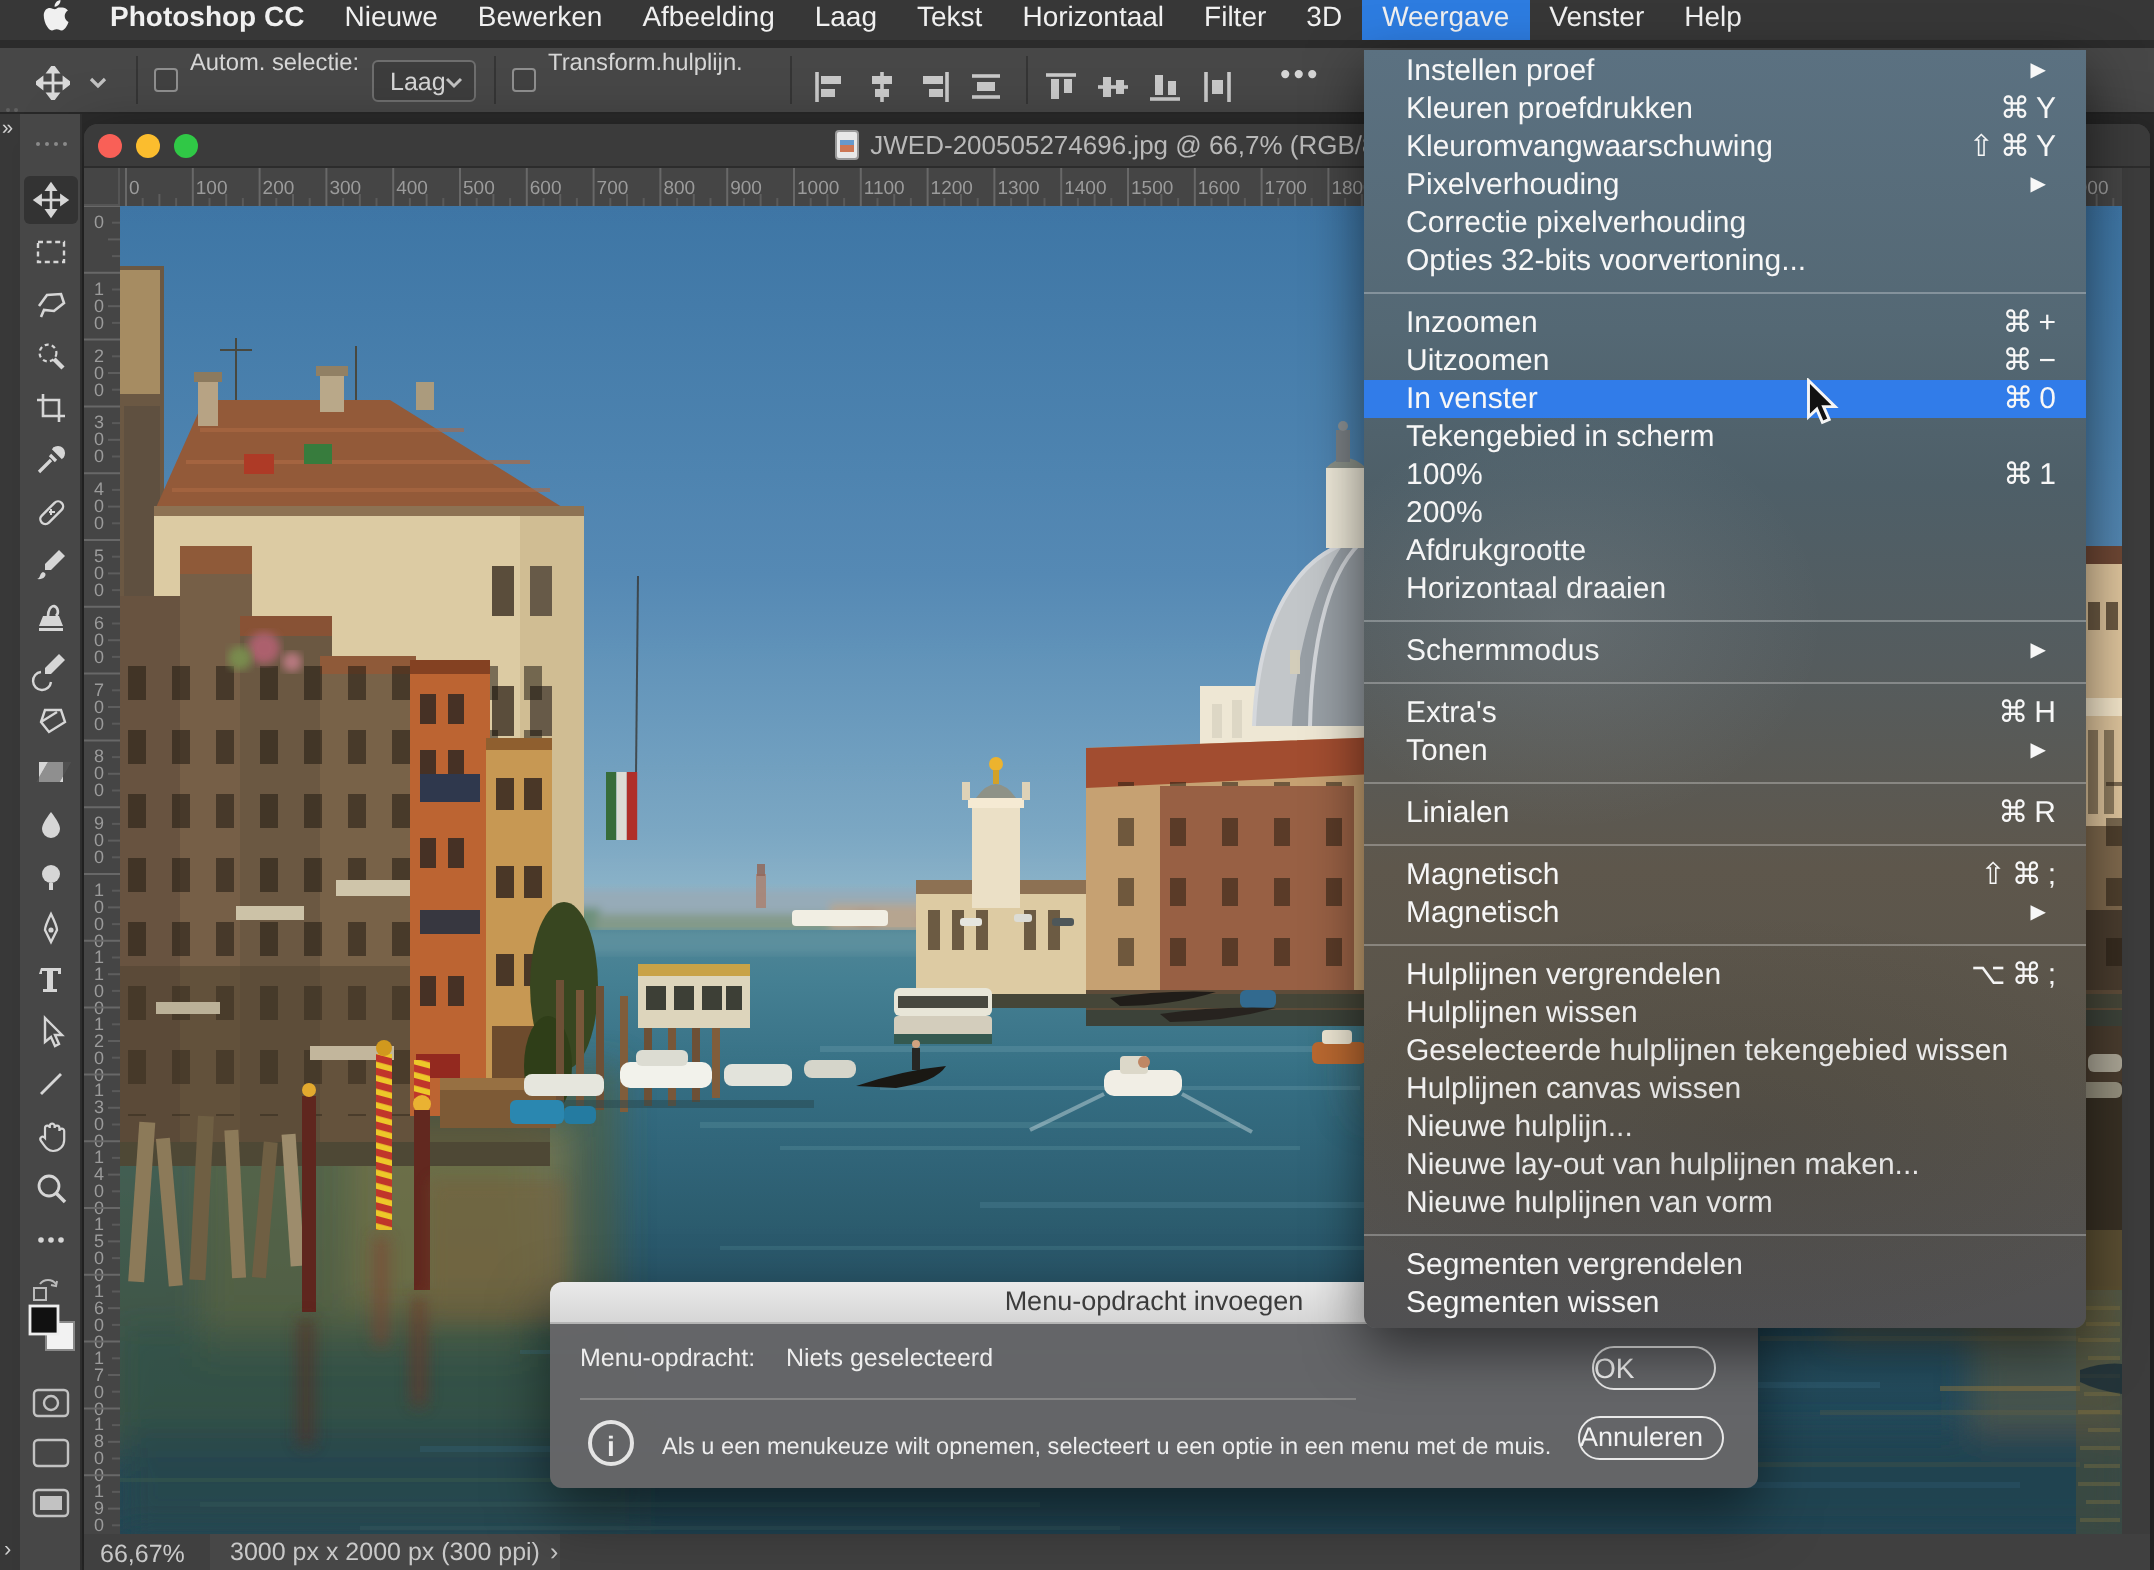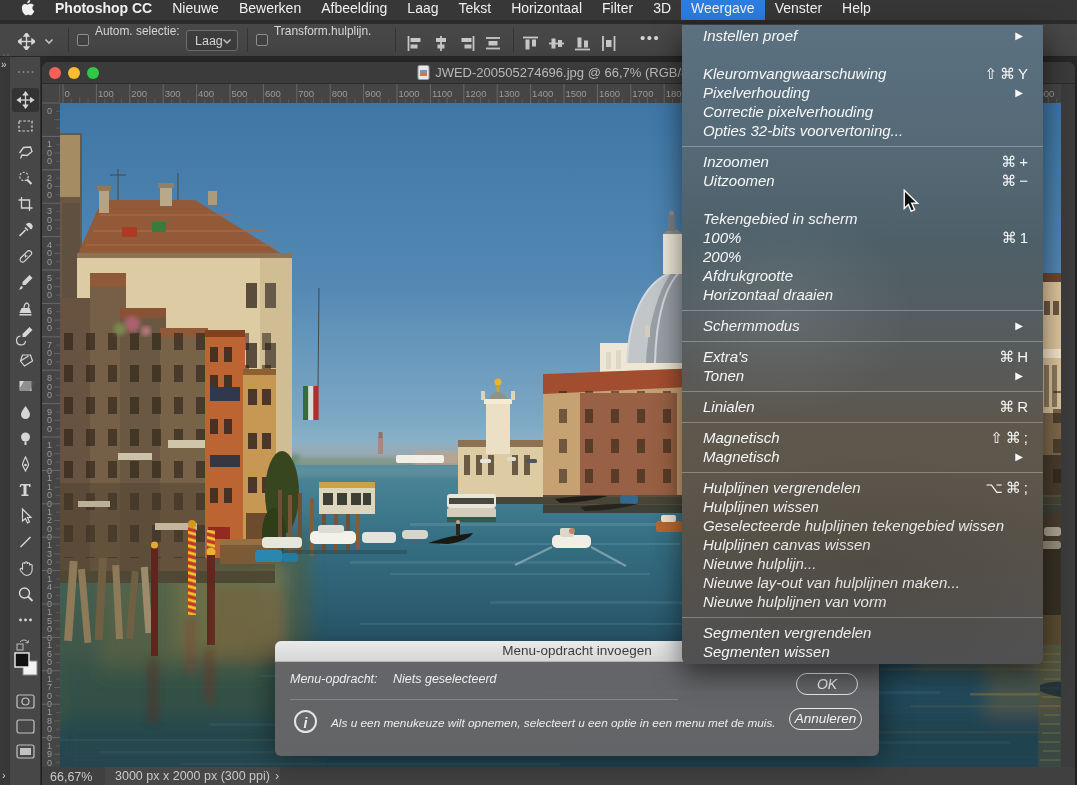--- a/index.html
+++ b/index.html
@@ -43,37 +43,37 @@
 #vsb { left:1019px; top:22px; width:14px; height:683px; background:#3c3c3c; }
 #statusbar { left:0; top:705px; width:1033px; height:18px; background:#404040;
   color:#c9c9c9; font-size:12.5px; }
 
 
 #menu { left:682px; top:25px; width:361px; height:639px; color:#f7f7f7;
   font-size:15px; border-radius:0 0 6px 6px; overflow:hidden;
   background:linear-gradient(#5b7181 0%, #546874 22%, #4e5f68 34%, #555c5e 48%, #5e574c 64%, #59544a 80%, #505052 100%);
   box-shadow:0 10px 28px rgba(0,0,0,.55); }
 .mrow { position:absolute; left:0; width:361px; height:19px; line-height:19px; }
-.mrow .lab { position:absolute; left:21px;font-style:italic; }
+.mrow .lab { position:absolute; left:21px; }
 .mrow .sc { position:absolute; right:15px; text-align:right; }
 .mrow .arr { position:absolute; right:20px; font-size:10px; }
 .msep { position:absolute; left:0; width:361px; height:1px; background:rgba(255,255,255,.28); }
 .hl { background:#317ce9; }
 
 
 #dlg { left:275px; top:641px; width:604px; height:103px; border-radius:6px;
   box-shadow:0 12px 30px rgba(0,0,0,.5); }
 #dlgtitle { position:absolute; left:0; top:0; width:604px; height:21px;
   background:linear-gradient(#eaeaea,#d6d6d6); border-radius:6px 6px 0 0;
   border-bottom:1px solid #b5b5b5; color:#3c3c3c; font-size:13.5px;
   text-align:center; line-height:20px; }
-#dlgbody { position:absolute; left:0; top:21px; width:604px; height:94px;
-  background:rgba(102,102,104,.97); border-radius:0 0 6px 6px; color:#ededed;font-style:italic; }
+#dlgbody { position:absolute; left:0; top:21px; width:604px; height:82px;
+  background:rgba(102,102,104,.97); border-radius:0 0 6px 6px; color:#ededed; }
 .pill { position:absolute; border:1.5px solid #e9e9e9; border-radius:12px;
-  color:#f2f2f2; text-align:center; font-size:14px; }
+  color:#f2f2f2; font-size:14px; }
 </style>
 </head>
 <body>
 <div id="stage">
 
   <div id="menubar" class="abs">
     <div class="mi" style="padding:0 10px 0 21px;"><svg width="14" height="17" viewBox="0 0 14 17" style="vertical-align:-3px;">
           <path fill="#f0f0f0" d="M9.23 1.0c.09.84-.25 1.68-.76 2.29-.52.62-1.36 1.1-2.18 1.04-.1-.82.3-1.68.78-2.22C7.61 1.5 8.5 1.06 9.23 1.0z"></path>
           <path fill="#f0f0f0" d="M10.43 4.8c1.07 0 2.2.58 3 1.59-1.06.66-1.72 1.78-1.72 3.05 0 1.43.84 2.67 2.05 3.21-.28.88-.7 1.72-1.22 2.44-.73 1.02-1.49 2.05-2.56 2.05-1.05 0-1.39-.62-2.59-.62-1.19 0-1.59.64-2.61.64-1.07 0-1.83-1.1-2.55-2.12C1.21 13.6.44 11.13.44 9.01c0-2.57 1.67-3.93 3.32-3.93 1.05 0 1.93.68 2.59.68.63 0 1.6-.96 2.08-.96z" transform="scale(.93) translate(.5 .3)"></path>
         </svg></div>
@@ -943,20 +943,24 @@
       <div class="pill" style="left:521px; top:11px; width:62px; height:22px; line-height:20px;">OK</div>
       <div class="pill" style="left:514px; top:46px; width:73px; height:22px; line-height:20px; font-size:13.5px;">Annuleren</div>
     </div>
   </div>
 
   <div id="menu" class="abs">
       <div class="mrow" style="top:1px">
         <span class="lab">Instellen proef</span>
         <span class="arr">▶</span>
       </div>
+      <div class="mrow" style="top:20px">
+        <span class="lab">Kleuren proefdrukken</span>
+        <span class="sc">⌘ Y</span>
+      </div>
       <div class="mrow" style="top:39px">
         <span class="lab">Kleuromvangwaarschuwing</span>
         <span class="sc">⇧ ⌘ Y</span>
       </div>
       <div class="mrow" style="top:58px">
         <span class="lab">Pixelverhouding</span>
         <span class="arr">▶</span>
       </div>
       <div class="mrow" style="top:77px">
         <span class="lab">Correctie pixelverhouding</span>
@@ -966,20 +970,24 @@
       </div>
       <div class="msep" style="top:121px"></div>
       <div class="mrow" style="top:146px">
         <span class="lab">Uitzoomen</span>
         <span class="sc">⌘ −</span>
       </div>
       <div class="mrow" style="top:127px">
         <span class="lab">Inzoomen</span>
         <span class="sc">⌘ +</span>
       </div>
+      <div class="mrow hl" style="top:165px">
+        <span class="lab">In venster</span>
+        <span class="sc">⌘ 0</span>
+      </div>
       <div class="mrow" style="top:184px">
         <span class="lab">Tekengebied in scherm</span>
       </div>
       <div class="mrow" style="top:203px">
         <span class="lab">100%</span>
         <span class="sc">⌘ 1</span>
       </div>
       <div class="mrow" style="top:222px">
         <span class="lab">200%</span>
       </div>

